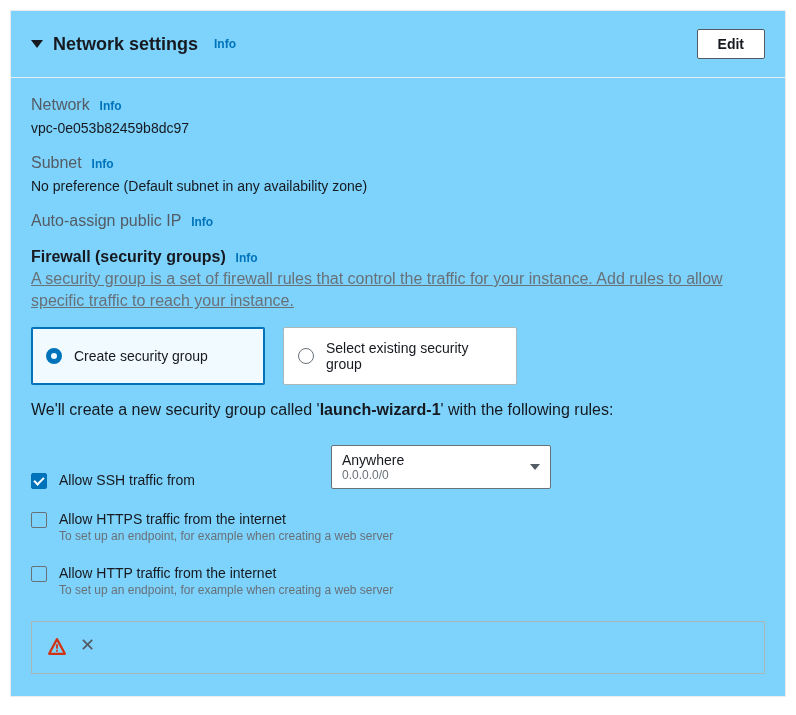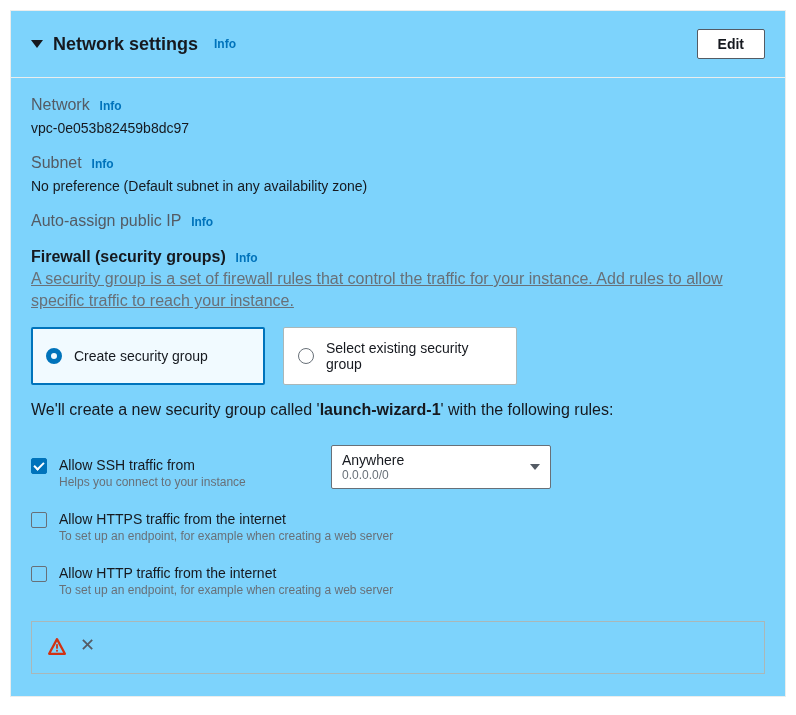--- a/index.html
+++ b/index.html
@@ -265,21 +265,20 @@
       <div class="create-msg">
         <span>We'll create a new security group called '</span><b>launch-wizard-1</b><span>' with the following rules:</span>
       </div>
     </div>
 
     <div class="ssh-row">
       <div class="ssh-left">
         <span class="checkbox checked"></span>
         <div class="cb-text">
           <div class="cb-label">Allow SSH traffic from</div>
-          <div class="cb-desc">Helps you connect to your instance</div>
         </div>
       </div>
       <div class="dropdown">
         <div class="dropdown-text">
           <div class="dd-main">Anywhere</div>
           <div class="dd-sub">0.0.0.0/0</div>
         </div>
         <span class="dd-caret"></span>
       </div>
     </div>

